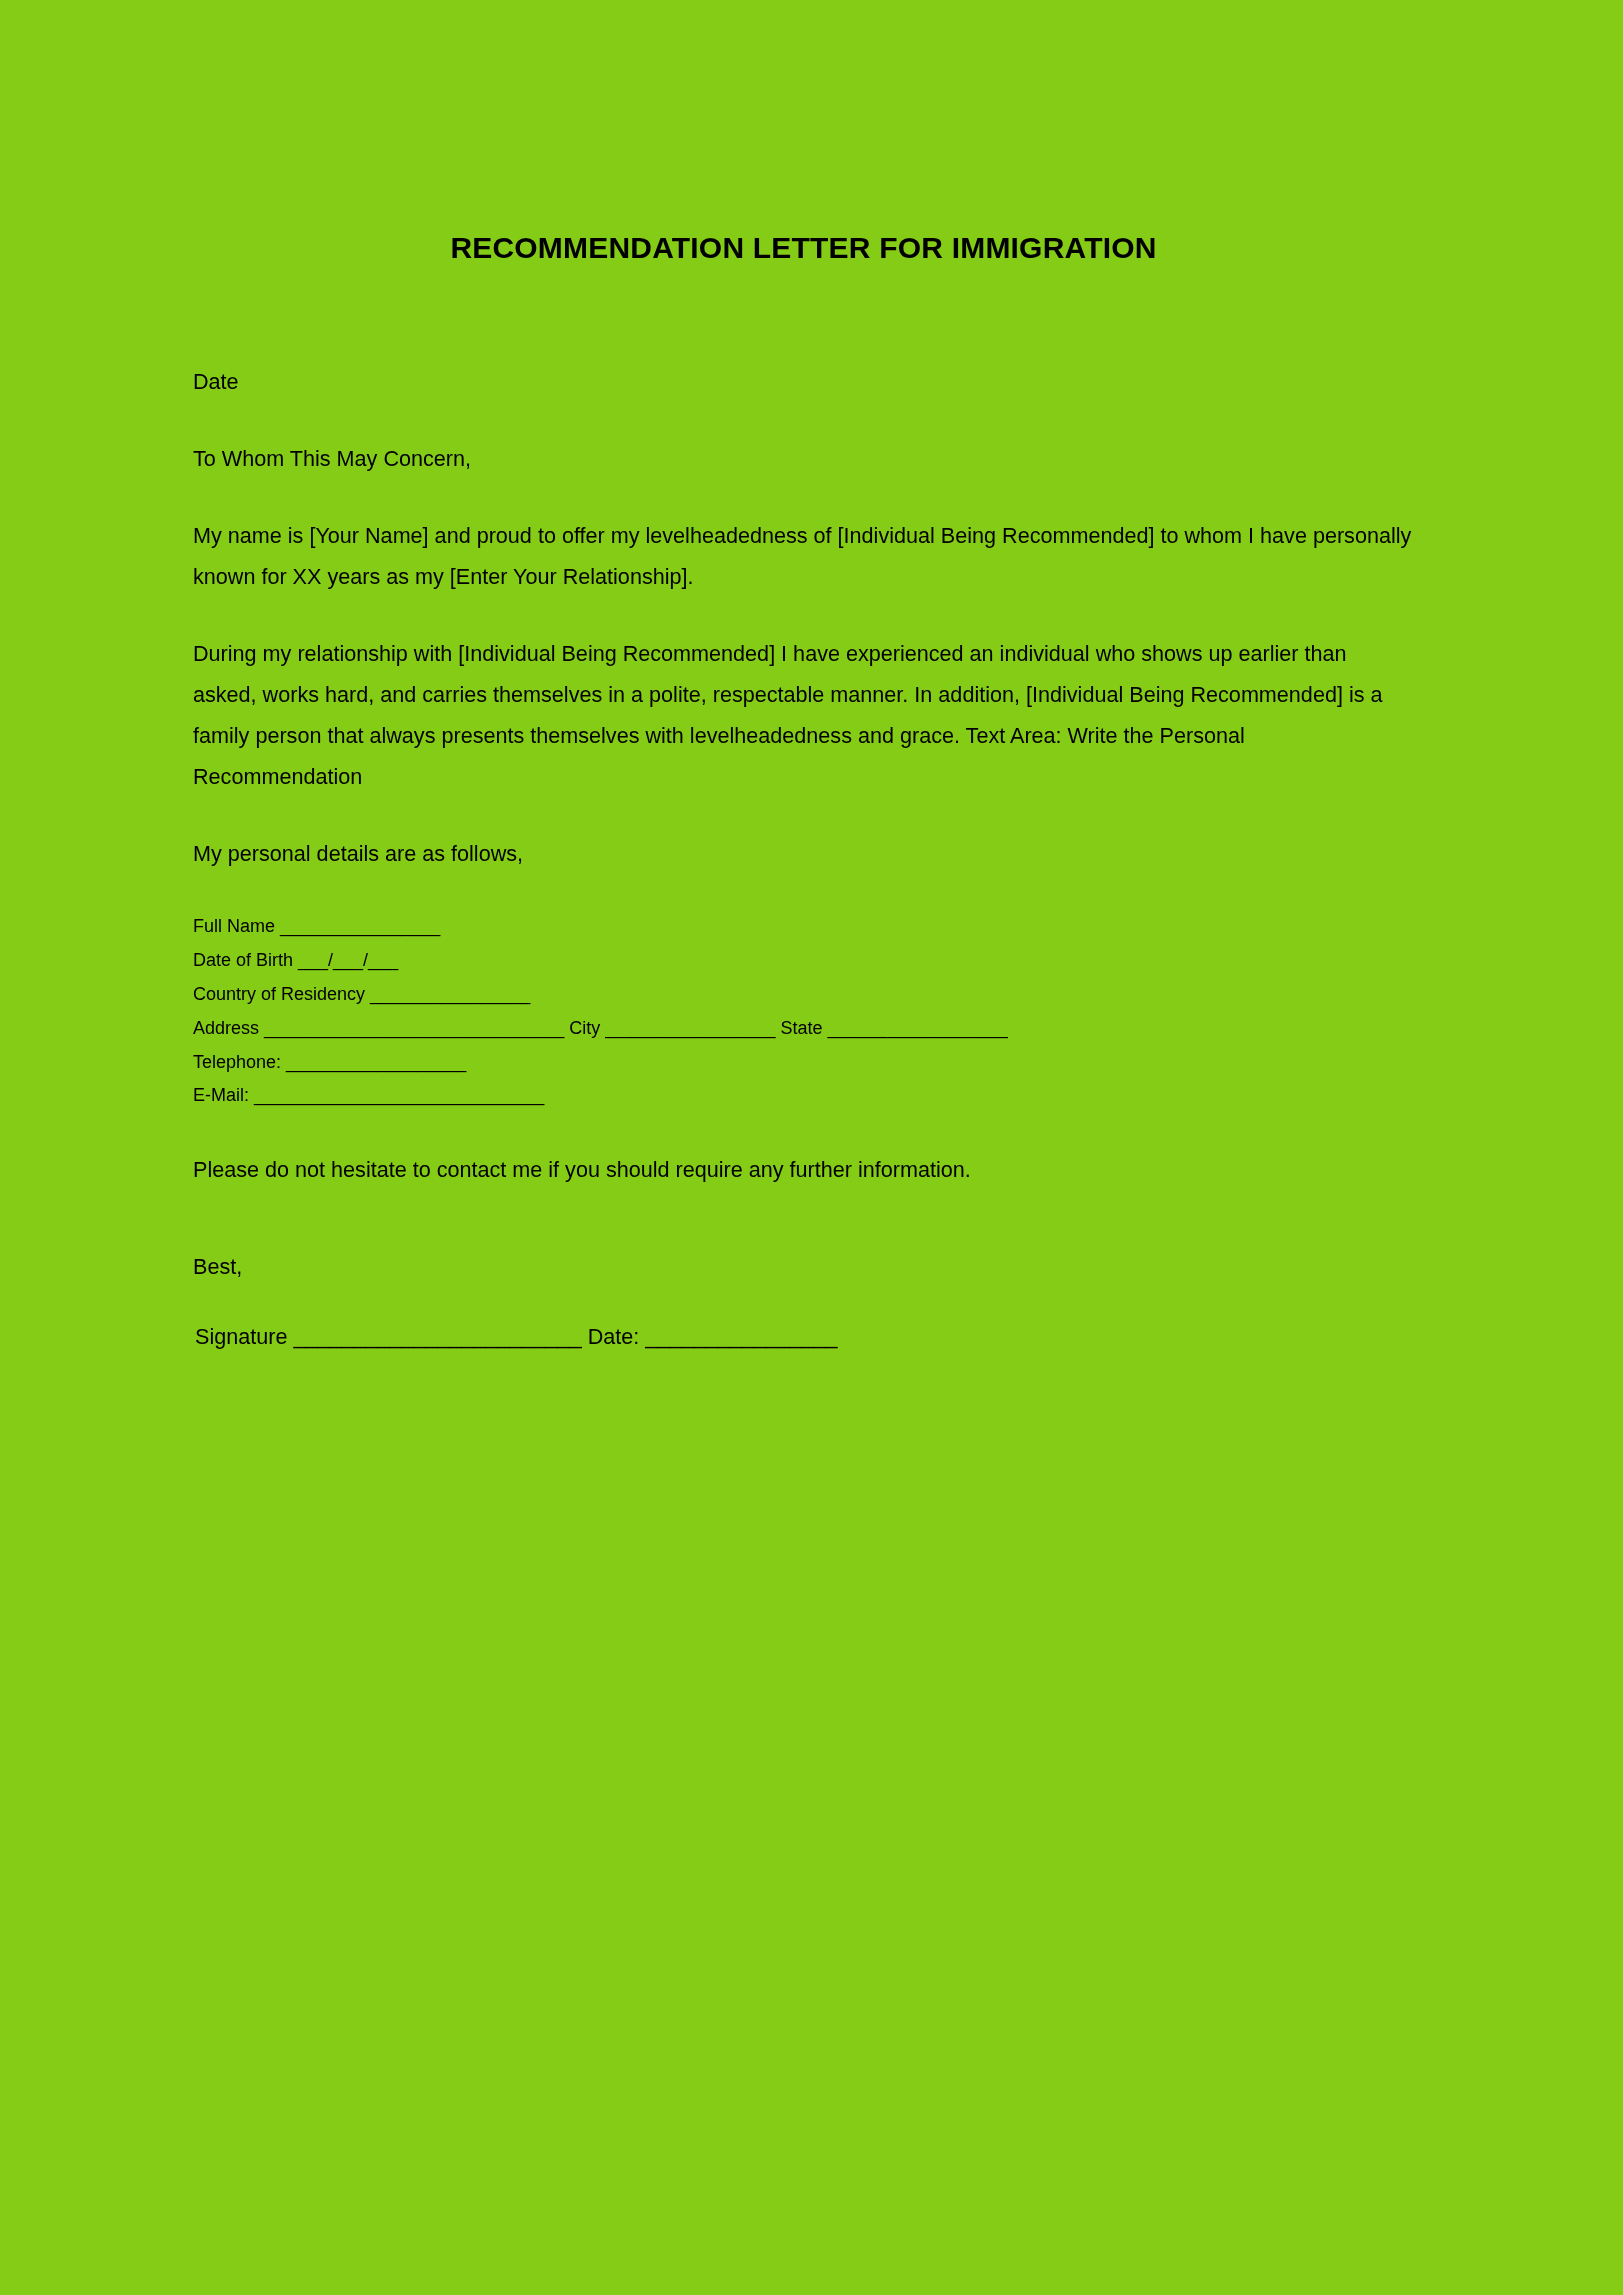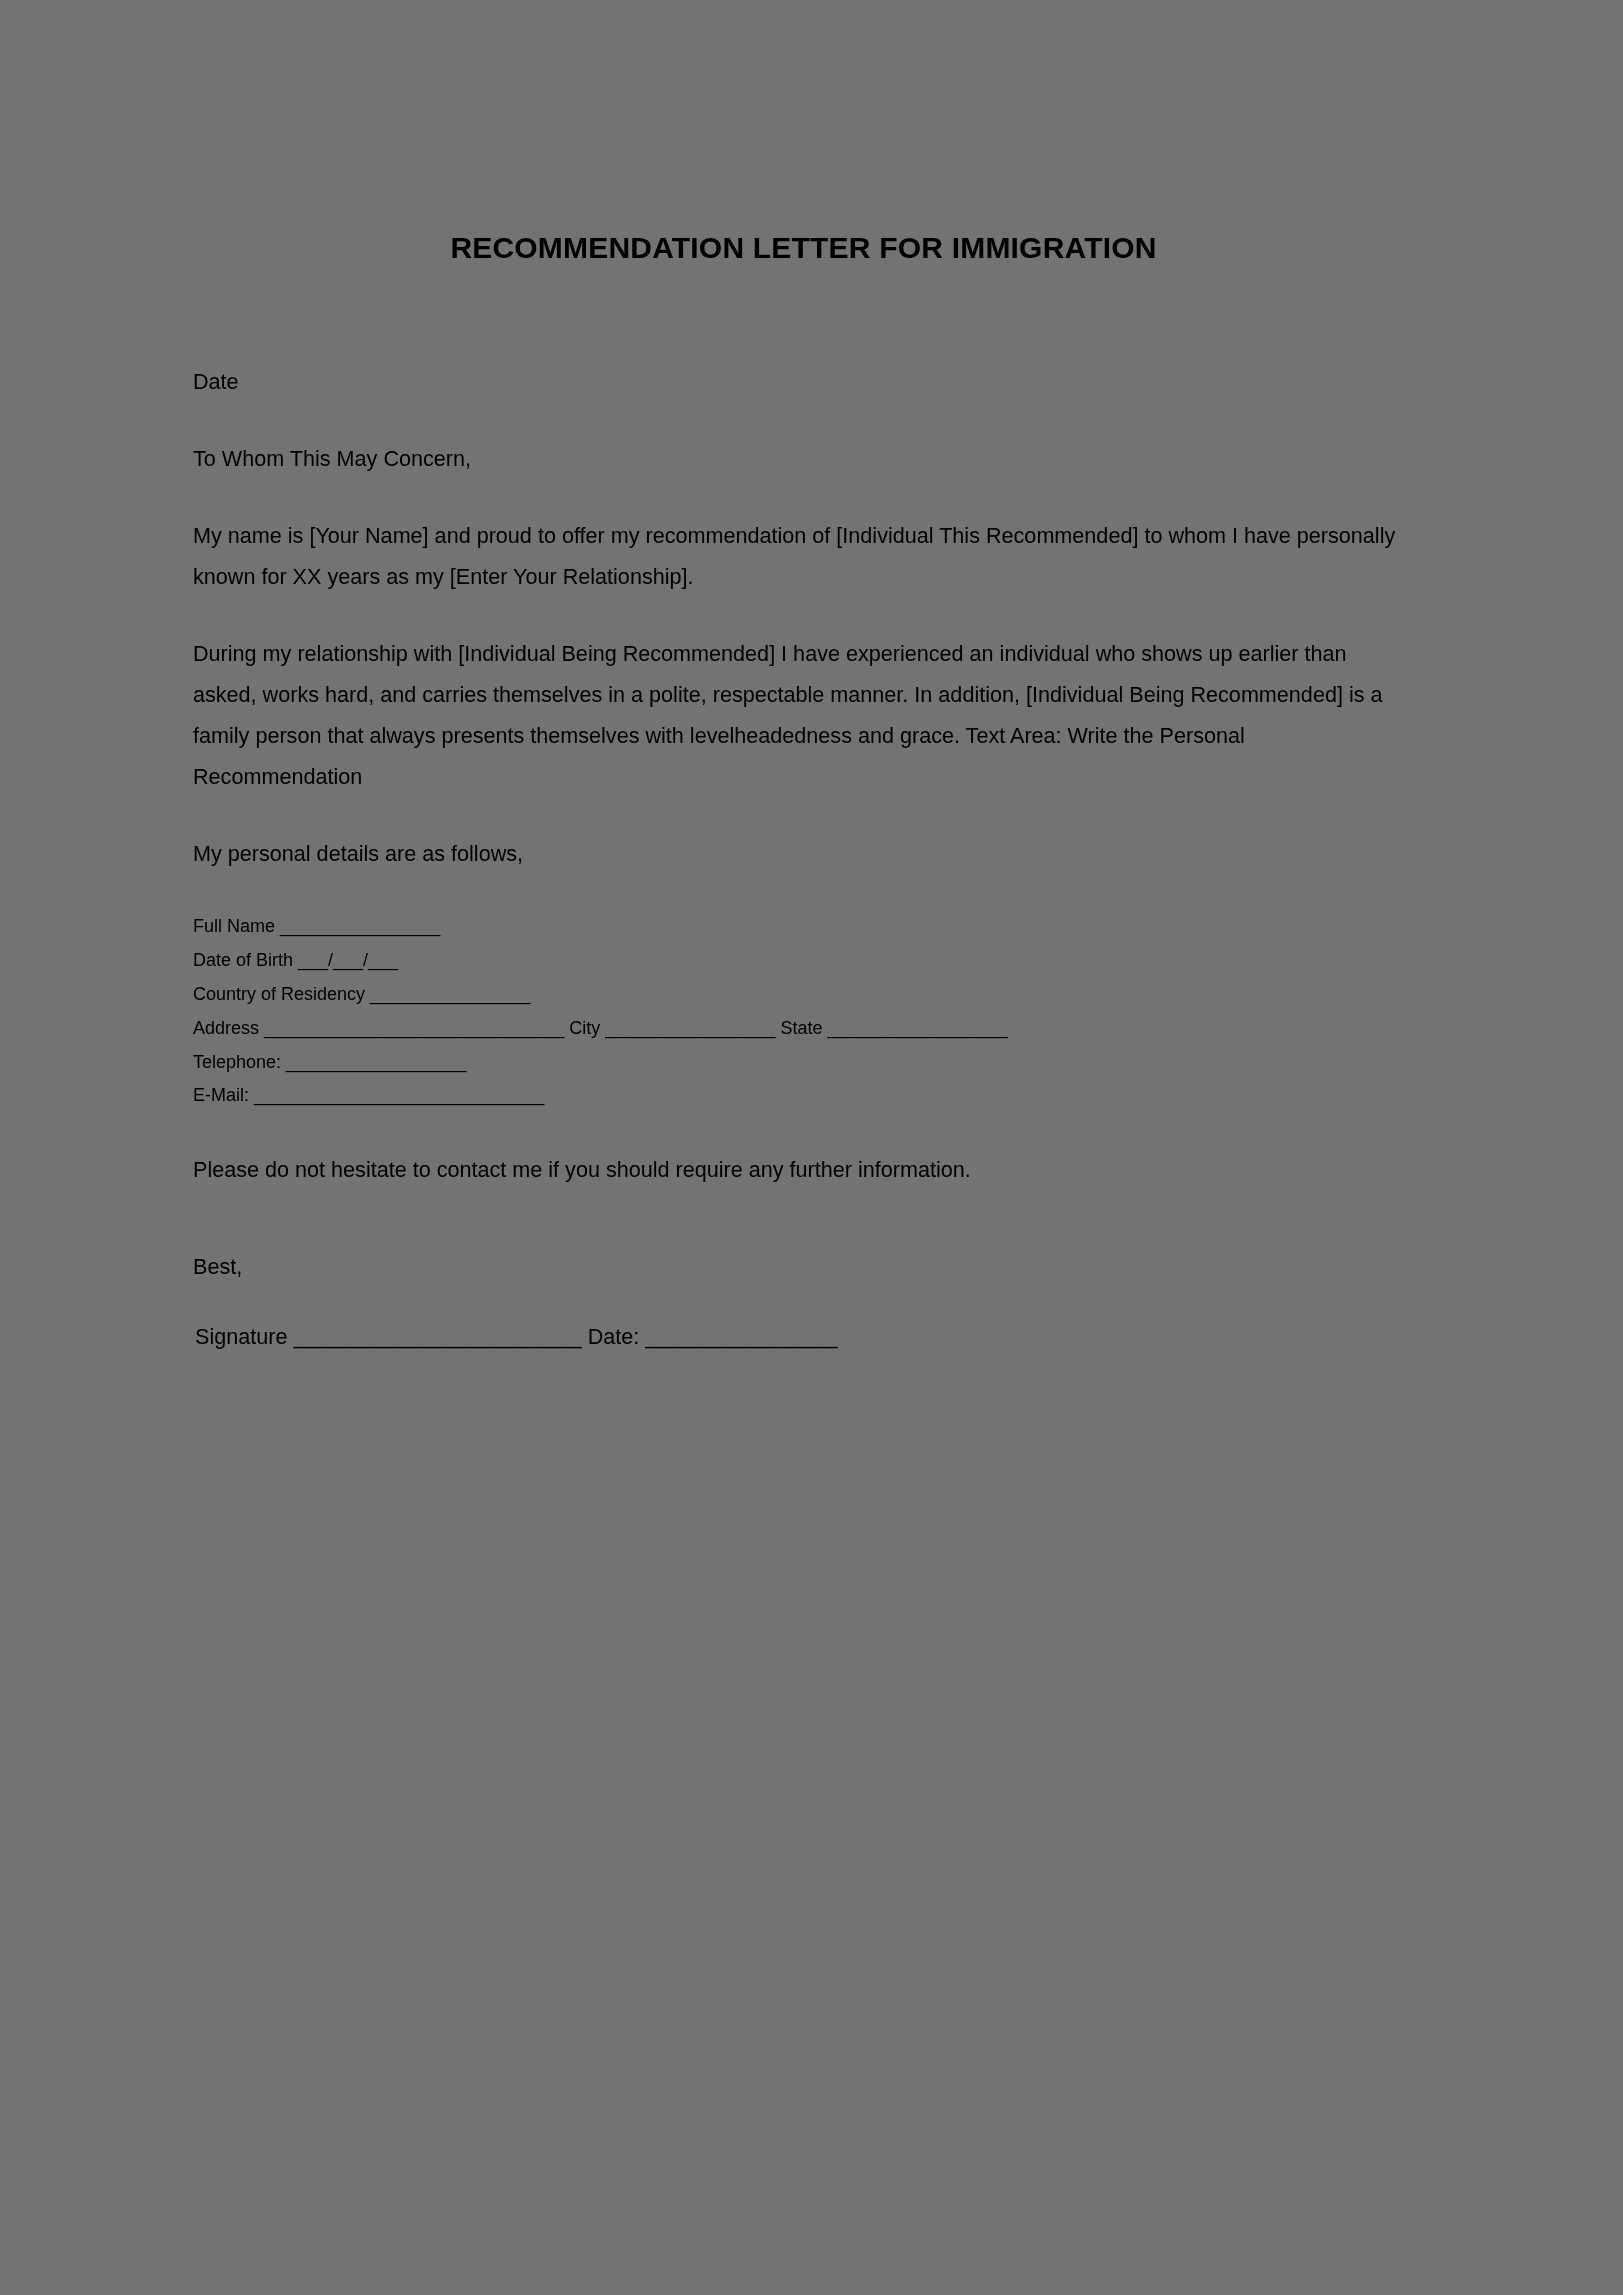--- a/index.html
+++ b/index.html
@@ -12,21 +12,21 @@
     height: 2295px;
     font-family: "Liberation Sans", sans-serif;
     color: #000000;
     -webkit-font-smoothing: antialiased;
   }
 
   .page {
     position: relative;
     width: 1623px;
     height: 2295px;
-    background: #737373;
+    background: #84cc16;
     box-sizing: border-box;
   }
 
   .content {
     position: absolute;
     left: 193px;
     top: 0;
     width: 1221px;
   }
 
@@ -86,21 +86,21 @@
   <div class="content">
 
     <h1 class="doc-title">RECOMMENDATION LETTER FOR IMMIGRATION</h1>
 
     <div class="body-block">
 
       <p class="para">Date</p>
 
       <p class="para">To Whom This May Concern,</p>
 
-      <p class="para">My name is [Your Name] and proud to offer my recommendation of [Individual This Recommended] to whom I have personally known for XX years as my [Enter Your Relationship].</p>
+      <p class="para">My name is [Your Name] and proud to offer my levelheadedness of [Individual Being Recommended] to whom I have personally known for XX years as my [Enter Your Relationship].</p>
 
       <p class="para">During my relationship with [Individual Being Recommended] I have experienced an individual who shows up earlier than asked, works hard, and carries themselves in a polite, respectable manner. In addition, [Individual Being Recommended] is a family person that always presents themselves with levelheadedness and grace. Text Area: Write the Personal Recommendation</p>
 
       <p class="para">My personal details are as follows,</p>
 
       <div class="fields">
         <div class="field-line">Full Name ________________</div>
         <div class="field-line">Date of Birth ___/___/___</div>
         <div class="field-line">Country of Residency ________________</div>
         <div class="field-line">Address ______________________________ City _________________ State __________________</div>

